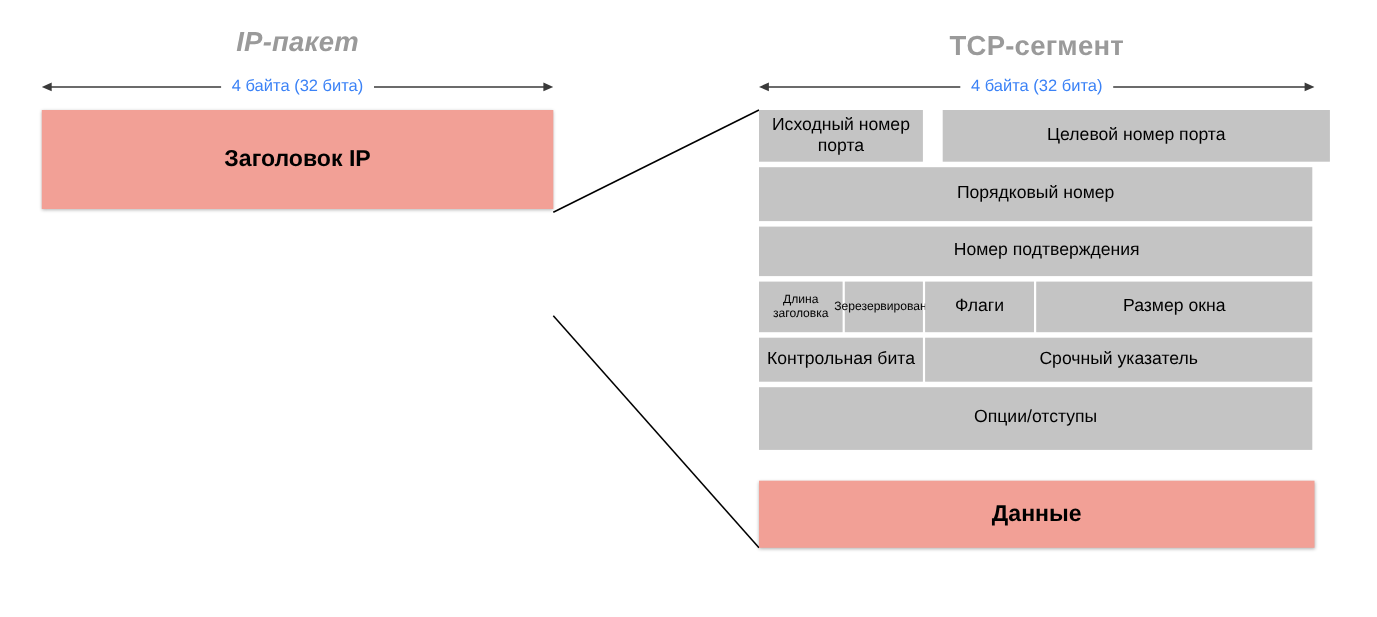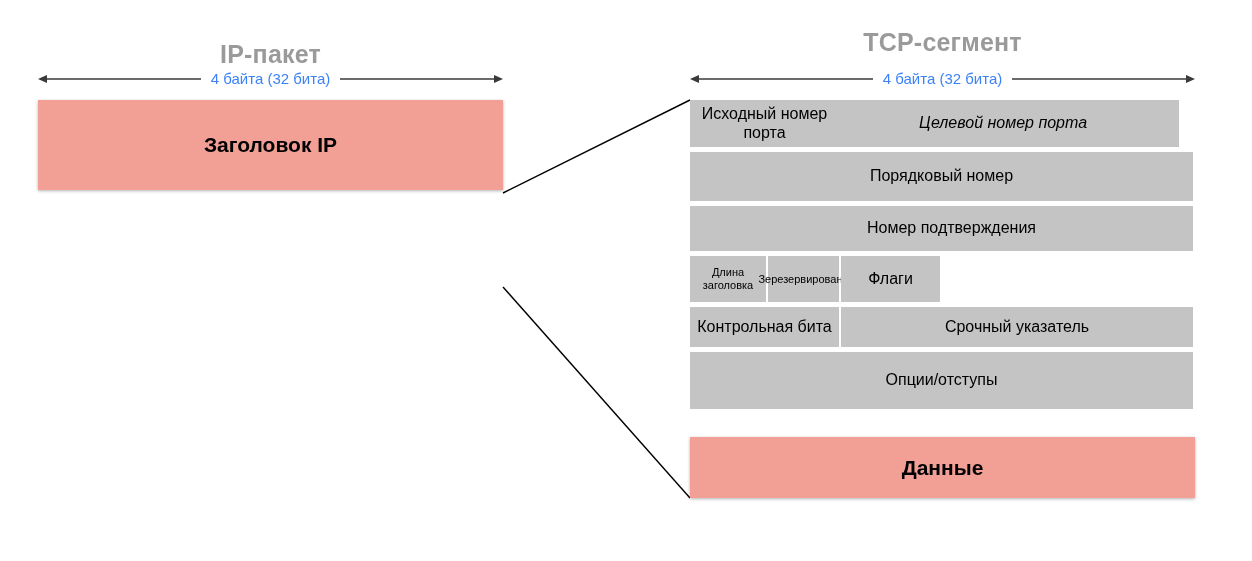--- a/index.html
+++ b/index.html
@@ -32,21 +32,21 @@
   
   .panel-title {
     position: absolute;
     font-size: 25px;
     font-weight: 700;
     color: #9a9a9a;
     text-align: center;
     white-space: nowrap;
     letter-spacing: 0.2px;
   }
-  #ip-title  { left: 38px;  top: 40px; width: 465px; }
+  #ip-title  { left: 38px;  top: 24px; width: 465px; font-style: italic; }
   #tcp-title { left: 690px; top: 28px; width: 505px; }
 
   
   .width-arrow {
     position: absolute;
     height: 22px;
     display: flex;
     align-items: center;
   }
   #ip-arrow  { left: 38px;  top: 68px; width: 465px; }
@@ -153,38 +153,41 @@
       <polygon points="0,11 9,7 9,15" fill="#3a3a3a"></polygon>
       <polygon points="505,11 496,7 496,15" fill="#3a3a3a"></polygon>
     </svg>
     <span class="arrow-label">4 байта (32 бита)</span>
   </div>
 
   <div id="tcp-table">
       <div class="block block-gray" style="left: 0px; top: 0px; width: 149px; height: 47px;">
         <span class="label-cell">Исходный номер порта</span>
       </div>
-      <div class="block block-gray" style="left: 137px; top: 0px; width: 352px; height: 47px; font-style: italic;">
+      <div class="block block-gray" style="left: 167px; top: 0px; width: 352px; height: 47px;">
         <span class="label-cell">Целевой номер порта</span>
       </div>
       <div class="block block-gray" style="left: 0px; top: 52px; width: 503px; height: 49px;">
         <span class="label-cell">Порядковый номер</span>
       </div>
       <div class="block block-gray" style="left: 0px; top: 106px; width: 503px; height: 45px; padding-left: 20px;">
         <span class="label-cell">Номер подтверждения</span>
       </div>
       <div class="block block-gray" style="left: 0px; top: 156px; width: 76px; height: 46px;">
         <span class="label-small">Длина заголовка</span>
       </div>
       <div class="block block-gray" style="left: 78px; top: 156px; width: 71px; height: 46px;">
         <span class="label-small">Зерезервировано</span>
       </div>
       <div class="block block-gray" style="left: 151px; top: 156px; width: 99px; height: 46px;">
         <span class="label-cell">Флаги</span>
       </div>
+      <div class="block block-gray" style="left: 252px; top: 156px; width: 251px; height: 46px;">
+        <span class="label-cell">Размер окна</span>
+      </div>
       <div class="block block-gray" style="left: 0px; top: 207px; width: 149px; height: 40px;">
         <span class="label-cell">Контрольная бита</span>
       </div>
       <div class="block block-gray" style="left: 151px; top: 207px; width: 352px; height: 40px;">
         <span class="label-cell">Срочный указатель</span>
       </div>
       <div class="block block-gray" style="left: 0px; top: 252px; width: 503px; height: 57px;">
         <span class="label-cell">Опции/отступы</span>
       </div>
     </div>

